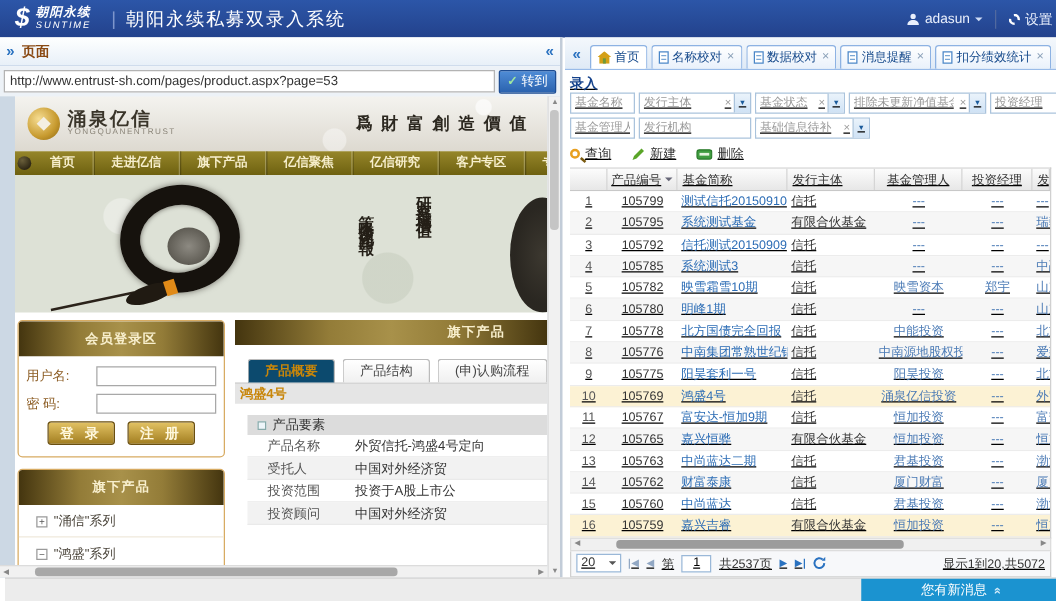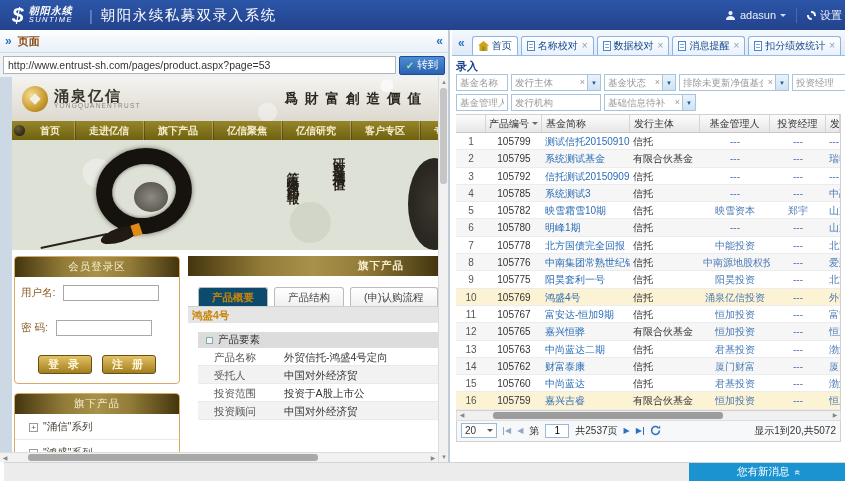--- a/index.html
+++ b/index.html
@@ -55,23 +55,23 @@
   .ink-band{position:absolute;left:120px;top:84px;width:9px;height:12px;background:#e08a18;transform:rotate(-18deg);}
   .ink-handle{position:absolute;left:28px;top:100px;width:68px;height:2px;background:#2a221a;transform:rotate(-12deg);}
   .vtext{position:absolute;top:8px;writing-mode:vertical-rl;font-family:"DejaVu Serif",serif;font-weight:bold;font-size:12.5px;color:#241f17;letter-spacing:4px;}
   .vt1{left:318px;}
   .vt2{left:272px;top:22px;}
   .ink-blob{position:absolute;right:-22px;top:18px;width:52px;height:92px;border-radius:50%;background:radial-gradient(#2a251d,#16120d 60%);opacity:.9;}
 
   .wp-content{display:flex;gap:8px;padding:6px 0 0 2px;}
   .wp-left{width:166px;flex:0 0 auto;}
   .gold-panel{border:1px solid #d8ab62;border-radius:4px;background:#fff;overflow:hidden;}
-  .gold-hdr{height:20px;background:linear-gradient(90deg,#44350f,#937c38 30%,#a8914a 50%,#937c38 70%,#44350f);color:#f8efcd;font-size:10.5px;font-weight:normal;display:flex;align-items:center;justify-content:center;letter-spacing:1px;}
+  .gold-hdr{height:28px;background:linear-gradient(90deg,#44350f,#937c38 30%,#a8914a 50%,#937c38 70%,#44350f);color:#f8efcd;font-size:10.5px;font-weight:bold;display:flex;align-items:center;justify-content:center;letter-spacing:1px;}
   .login-body{padding:8px 6px 9px;}
-  .login-row{display:flex;align-items:center;gap:8px;margin-bottom:19px;}
+  .login-row{display:flex;align-items:center;gap:8px;margin-bottom:6px;justify-content:space-between;}
   .login-label{font-size:10.5px;color:#8a5a20;white-space:nowrap;}
   .login-input{width:96px;height:16px;border:1px solid #a8a8a8;}
   .login-btns{display:flex;gap:10px;justify-content:center;margin-top:4px;}
   .gold-btn{width:54px;height:19px;background:linear-gradient(#e2c263,#a27e21);border:1px solid #6a4f10;border-radius:3px;color:#fff8dc;font-weight:bold;font-size:11px;letter-spacing:3px;display:flex;align-items:center;justify-content:center;cursor:pointer;}
   .tree-panel{margin-top:9px;min-height:96px;}
   .tree-row{display:flex;align-items:center;gap:5px;padding:6px 4px 5px 14px;border-bottom:1px solid #efe9dc;font-size:10.5px;color:#4a443a;cursor:pointer;}
   .tree-row.lvl2{padding-left:30px;border-bottom:none;}
   .tree-box{width:9px;height:9px;border:1px solid #9a9a9a;background:#fff;font-size:8px;line-height:7px;text-align:center;color:#555;flex:0 0 auto;}
 
   .wp-right{flex:1;min-width:0;}
@@ -99,21 +99,21 @@
   .right-panel{position:absolute;top:30px;left:452px;width:393px;height:432px;overflow:hidden;background:#fff;}
   .tab-bar{height:26px;background:linear-gradient(#f4f8fc,#dfeaf6);border-bottom:1px solid #99bbe8;display:flex;align-items:flex-end;padding:0 2px;gap:3px;}
   .tab-collapse{align-self:center;padding:0 4px;cursor:pointer;}
   .tab{display:flex;align-items:center;gap:3px;height:19px;padding:0 5px;background:linear-gradient(#fff,#e9f1fb);border:1px solid #8db2e3;border-bottom:none;border-radius:3px 3px 0 0;font-size:10px;color:#15498b;white-space:nowrap;cursor:pointer;}
   .tab.active{background:#fff;}
   .doc-icon{width:8px;height:10px;border:1px solid #4a86c8;background:#fff;position:relative;flex:0 0 auto;}
   .doc-icon::before{content:"";position:absolute;left:1px;top:2px;width:4px;height:1px;background:#7aa6d4;box-shadow:0 3px 0 #7aa6d4;}
   .tab-close{color:#8aa0b8;font-size:10px;line-height:1;margin-left:1px;cursor:pointer;}
   .bar-tools{display:flex;align-items:center;gap:8px;margin-left:auto;align-self:center;padding-right:3px;}
 
-  .rp-body{padding:3px 4px 4px;}
+  .rp-body{padding:3px 4px 4px;text-decoration:underline;}
   .rp-title{font-size:11px;font-weight:bold;color:#15428b;height:15px;}
   .f-row{display:flex;gap:3px;margin-bottom:3px;}
   .f-input{height:17px;border:1px solid #aac3dc;font-size:9.5px;padding:0 3px;color:#555;font-family:"Liberation Sans",sans-serif;}
   .f-input::placeholder,.combo input::placeholder{color:#999;opacity:1;}
   .combo{display:flex;align-items:center;border:1px solid #aac3dc;height:17px;background:#fff;}
   .combo input{border:none;outline:none;flex:1;min-width:0;font-size:9.5px;padding:0 3px;color:#555;font-family:"Liberation Sans",sans-serif;}
   .cmb-x{color:#999;font-size:9px;padding:0 2px;cursor:pointer;line-height:1;}
   .cmb-dd{width:13px;height:15px;background:linear-gradient(#eaf3fb,#cfe2f5);border-left:1px solid #aac3dc;display:flex;align-items:center;justify-content:center;color:#1a5a9a;font-size:6px;cursor:pointer;}
   .w52{width:52px;} .w56{width:56px;} .w72{width:72px;} .w90{width:90px;} .w110{width:110px;} .w92{width:92px;}
 
@@ -405,20 +405,39 @@
       <div class="f-row">
         <input class="f-input w52" placeholder="基金管理人" style="">
         <input class="f-input w90" placeholder="发行机构" style="">
         <div class="combo w92">
           <input placeholder="基础信息待补" style="">
           <span class="cmb-x">×</span>
           <span class="cmb-dd">▼</span>
         </div>
       </div>
 
+      <div class="actions">
+        <span class="act">
+          <span class="mag-icon"></span>
+          <span>查询</span>
+        </span>
+        <span class="act">
+          <svg class="pencil-icon" viewBox="0 0 11 11">
+              <path d="M1 10l1.2-3.2L8.2.8l2 2L4.2 8.8z" fill="#5aa528"></path>
+            </svg>
+          <span>新建</span>
+        </span>
+        <span class="act">
+          <svg class="del-icon" viewBox="0 0 13 9">
+              <rect x="0.5" y="0.8" width="12" height="7.4" rx="2" fill="#3f9c3f" stroke="#2a7a2a"></rect>
+              <rect x="2.6" y="3.3" width="7.8" height="2.2" fill="#e4f3dc"></rect>
+            </svg>
+          <span>删除</span>
+        </span>
+      </div>
 
       <div class="grid">
         <div class="ghead">
           <div class="gh c1"></div>
           <div class="gh c2">
               <span>产品编号</span>
               <span class="sort-desc"></span>
             </div>
           <div class="gh c3 left">基金简称</div>
           <div class="gh c4 left">发行主体</div>

